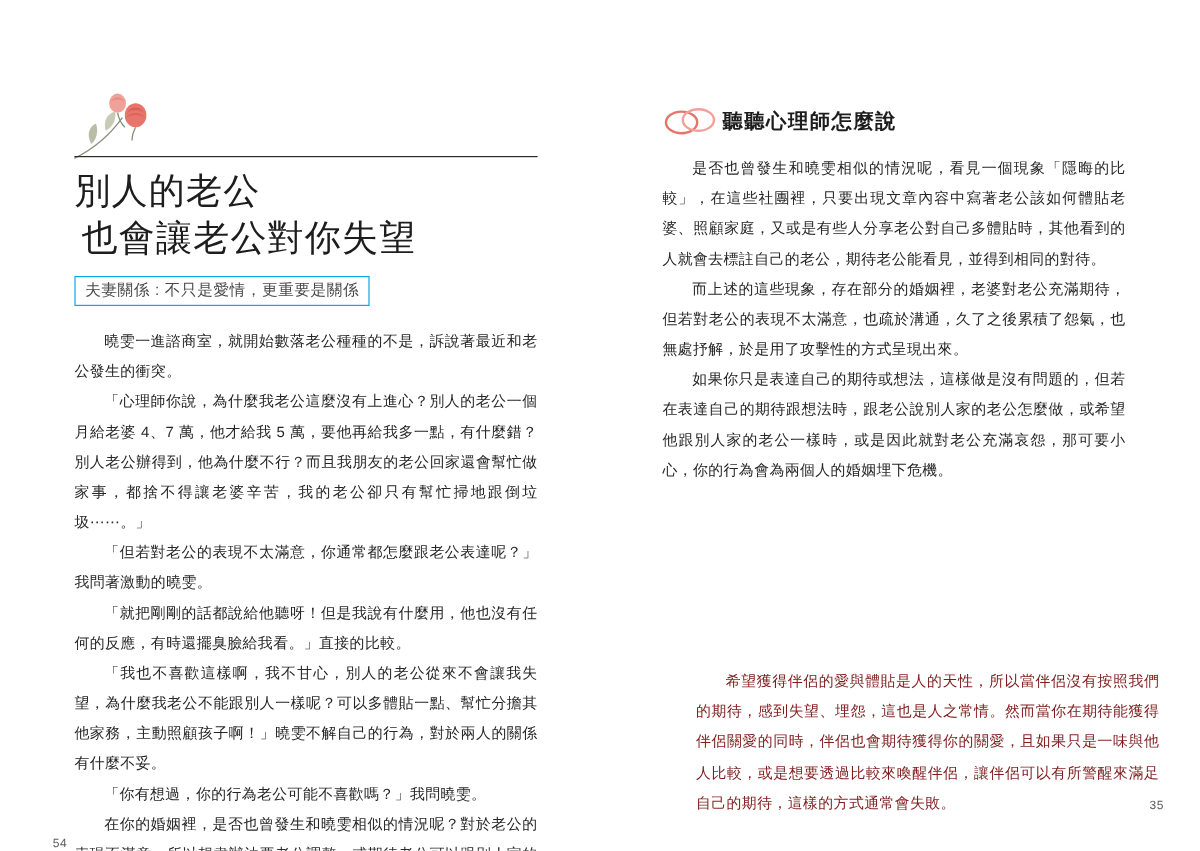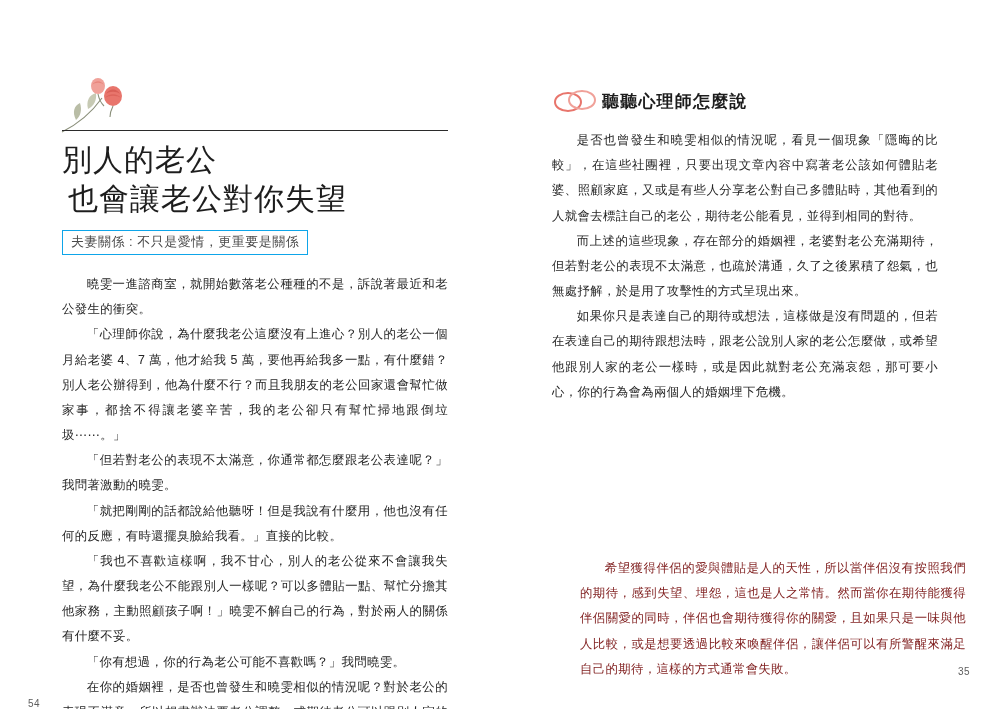--- a/index.html
+++ b/index.html
@@ -137,21 +137,21 @@
   .sec2-body p { margin: 0; text-indent: 2em; }
 
   
   .folio {
     position: absolute;
     bottom: 32px;
     font-size: 10px;
     color: #5d5d5d;
     letter-spacing: 0.5px;
   }
-  .folio-left { left: 28px; }
+  .folio-left { left: 44px; }
   .folio-right { right: 30px; }
 </style>
 </head>
 <body>
 
 <div class="spread">
 
   <div class="page page-left">
 
     <svg class="flower" viewBox="0 0 80 60">

